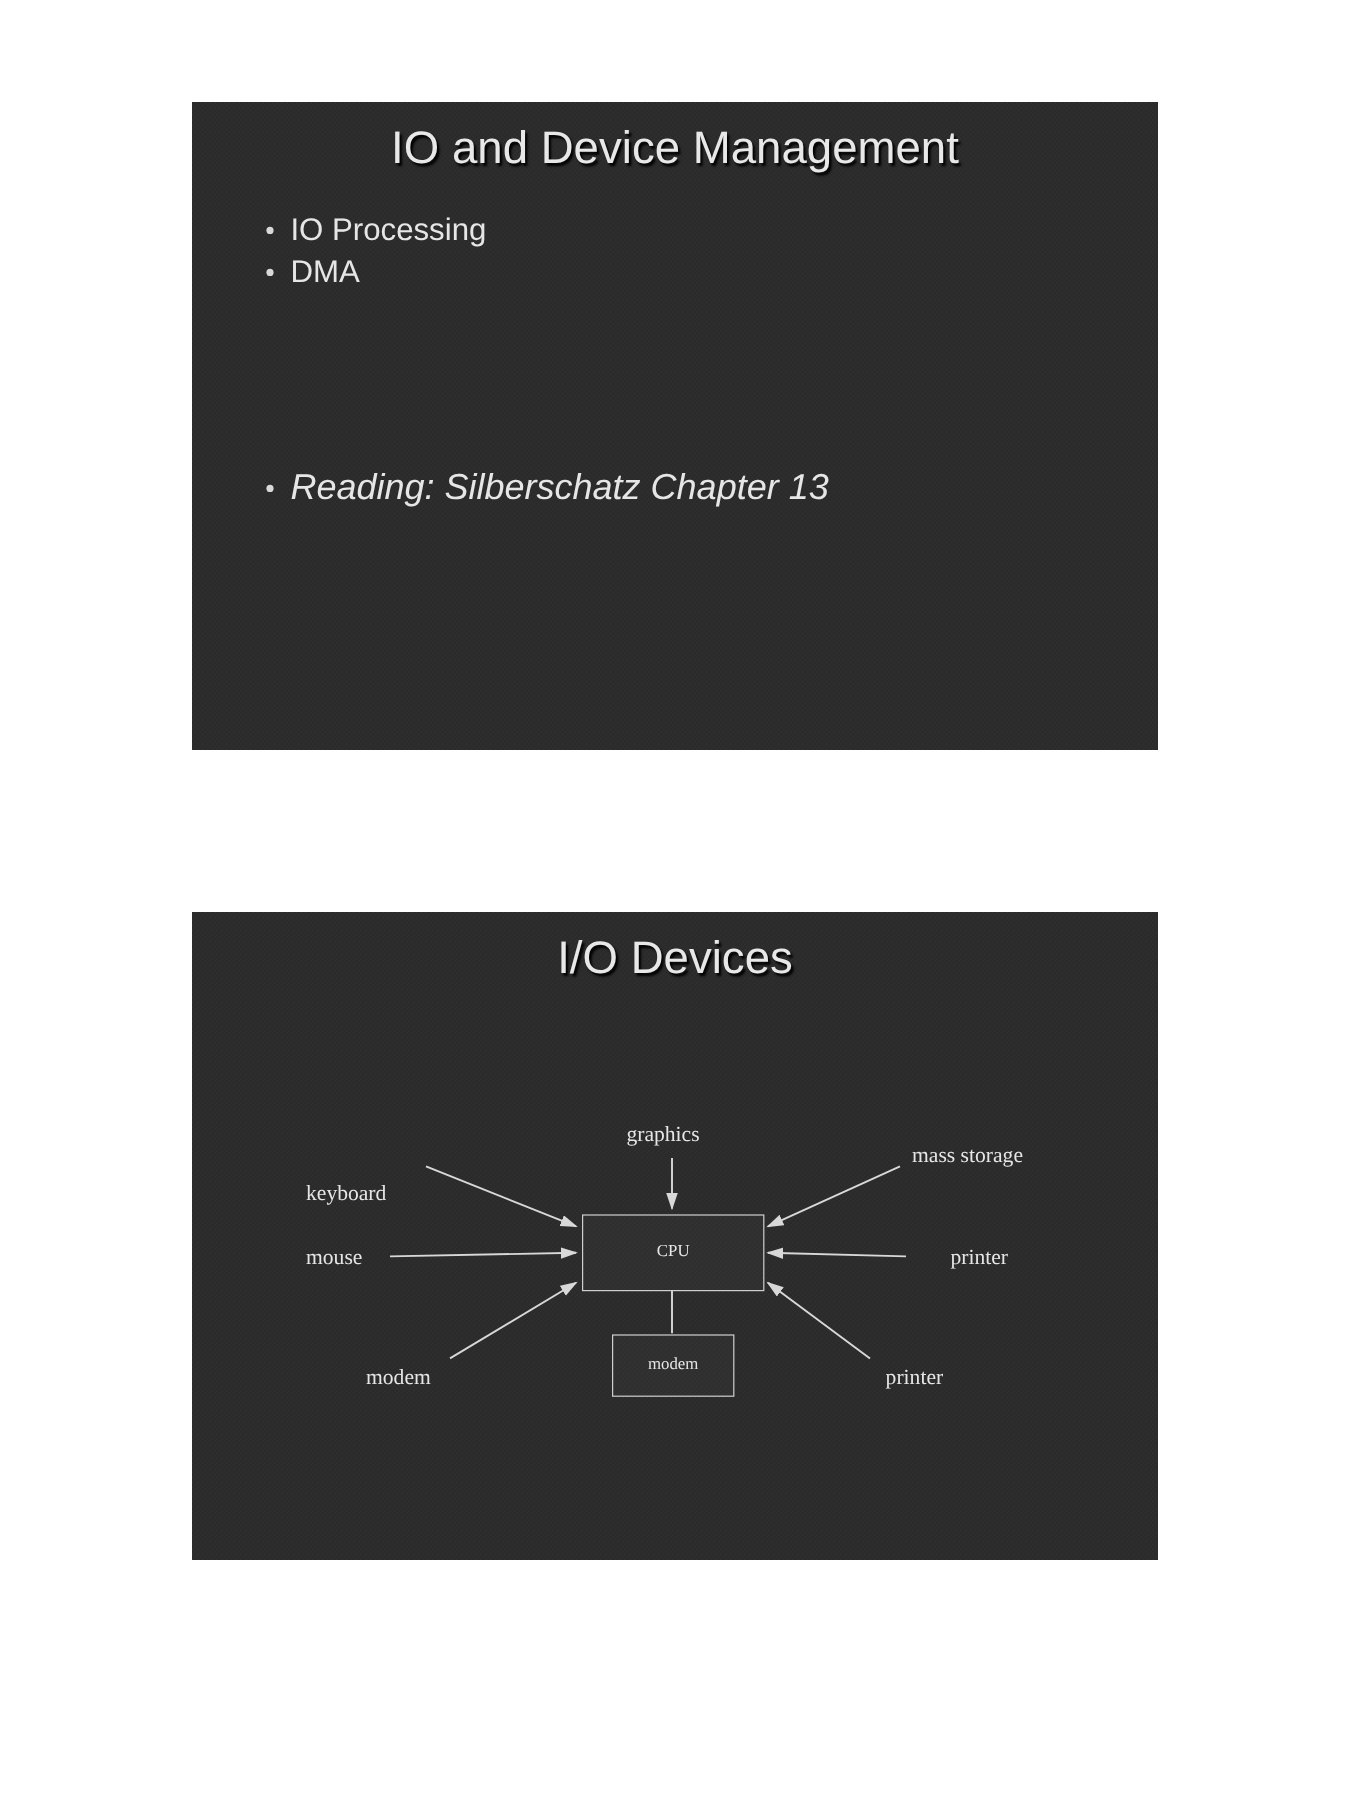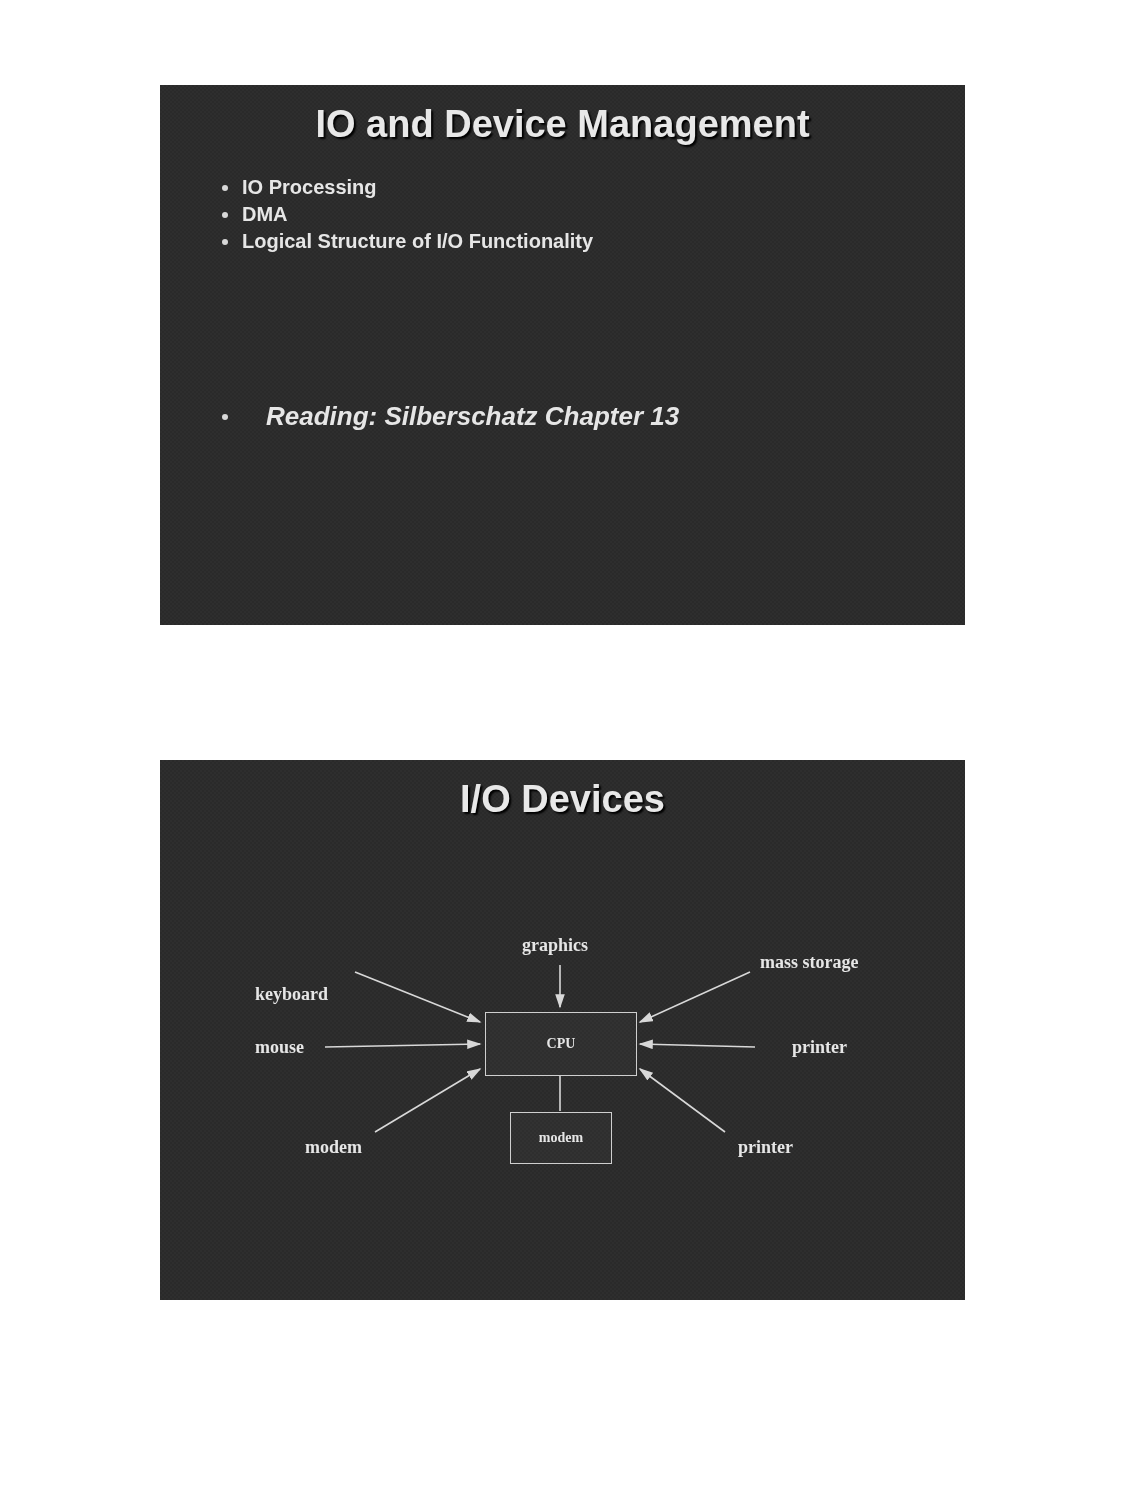--- a/index.html
+++ b/index.html
@@ -8,21 +8,20 @@
     width: 1125px;
     height: 1500px;
     background: #ffffff;
     font-family: "Comic Sans MS", "Chalkboard", "Marker Felt", cursive, sans-serif;
     box-sizing: border-box;
   }
   .page {
     position: relative;
     width: 1125px;
     height: 1500px;
-    font-weight: bold;
   }
   .slide {
     position: absolute;
     left: 160px;
     width: 805px;
     height: 540px;
     background: #2a2a2a;
     background-image:
       linear-gradient(45deg, rgba(255,255,255,0.02) 25%, transparent 25%, transparent 75%, rgba(255,255,255,0.02) 75%),
       linear-gradient(45deg, rgba(255,255,255,0.02) 25%, transparent 25%, transparent 75%, rgba(255,255,255,0.02) 75%);
@@ -53,34 +52,33 @@
   }
   .bullet-dot {
     width: 6px;
     height: 6px;
     background: #d8d8d8;
     border-radius: 50%;
     margin-right: 14px;
     flex: 0 0 auto;
   }
   .bullet-text {
-    font-size: 20px;
+    font-size: 26px;
     color: #e6e6e6;
   }
   .reading-row {
     display: flex;
     align-items: center;
     padding-left: 62px;
     margin-top: 148px;
   }
   .reading-text {
-    font-size: 26px;
+    font-size: 30px;
     font-style: italic;
     color: #e6e6e6;
-    margin-left: 24px;
   }
 
   
   .diagram {
     position: relative;
     width: 100%;
     height: 430px;
     font-family: "Times New Roman", serif;
   }
   .box {
@@ -122,24 +120,20 @@
 
     <div class="bullets">
       <div class="bullet-row">
         <span class="bullet-dot"></span>
         <span class="bullet-text">IO Processing</span>
       </div>
       <div class="bullet-row">
         <span class="bullet-dot"></span>
         <span class="bullet-text">DMA</span>
       </div>
-      <div class="bullet-row">
-        <span class="bullet-dot"></span>
-        <span class="bullet-text">Logical Structure of I/O Functionality</span>
-      </div>
     </div>
 
     <div class="reading-row">
       <span class="bullet-dot"></span>
       <span class="reading-text">Reading: Silberschatz Chapter 13</span>
     </div>
   </div>
 
   <div class="slide slide2">
     <div class="title">I/O Devices</div>

